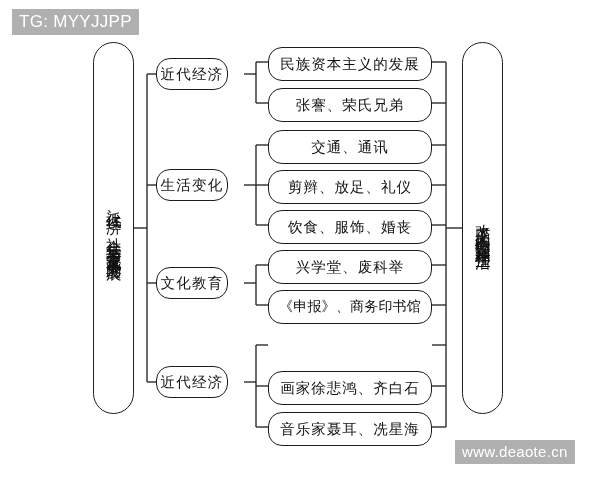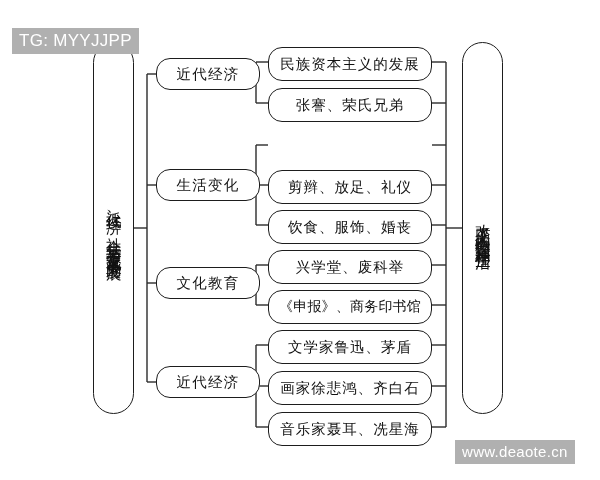--- a/index.html
+++ b/index.html
@@ -23,21 +23,21 @@
     position: absolute;
     background: #b0b0b0;
     color: #ffffff;
     font-family: "Liberation Sans", "DejaVu Sans", sans-serif;
     font-size: 17px;
     line-height: 26px;
     letter-spacing: 0.3px;
     white-space: nowrap;
     padding: 0 7px;
   }
-  #wm-top { left: 12px; top: 9px; margin-top: 19px; }
+  #wm-top { left: 12px; top: 9px; }
   #wm-bottom { left: 455px; top: 440px; font-size: 15px; line-height: 24px; }
 
   
   #wires {
     position: absolute;
     left: 0; top: 0;
     width: 600px; height: 480px;
     pointer-events: none;
   }
   #wires line { stroke: #2b2b2b; stroke-width: 1.4; }
@@ -64,21 +64,21 @@
     letter-spacing: 2.2px;
     line-height: 1.05;
     padding: 10px 2px;
   }
   #root-box  { left: 93px;  top: 42px; width: 41px;  height: 372px; }
   #result-box{ left: 462px; top: 42px; width: 41px;  height: 372px; }
 
   
   .cat {
     border-radius: 14px;
-    width: 104px;
+    width: 72px;
     height: 32px;
     font-size: 14.5px;
     letter-spacing: 1.2px;
     left: 156px;
   }
 
   
   .leaf {
     border-radius: 14px;
     width: 164px;
@@ -146,27 +146,27 @@
   <div class="node vbox" id="root-box">近代经济、社会生活与教育文化事业的发展</div>
 
   <div class="node cat" style="top:58px">近代经济</div>
   <div class="node cat" style="top:169px">生活变化</div>
   <div class="node cat" style="top:267px">文化教育</div>
   <div class="node cat" style="top:366px">近代经济</div>
 
   <div class="node leaf" style="top:47px">民族资本主义的发展</div>
   <div class="node leaf" style="top:88px">张謇、荣氏兄弟</div>
 
+  <div class="node leaf" style="top:130px">交通、通讯</div>
   <div class="node leaf" style="top:170px">剪辫、放足、礼仪</div>
   <div class="node leaf" style="top:210px">饮食、服饰、婚丧</div>
 
   <div class="node leaf" style="top:250px">兴学堂、废科举</div>
   <div class="node leaf tight" style="top:290px">《申报》、商务印书馆</div>
 
-  <div class="node leaf" style="top:330px">文学家鲁迅、茅盾</div>
   <div class="node leaf" style="top:412px">音乐家聂耳、冼星海</div>
   <div class="node leaf" style="top:371px">画家徐悲鸿、齐白石</div>
 
   <div class="node vbox" id="result-box">改变了人们的物质生活和精神生活</div>
 
   <div class="watermark" id="wm-top">TG: MYYJJPP</div>
   <div class="watermark" id="wm-bottom">www.deaote.cn</div>
 
 </div>
 

